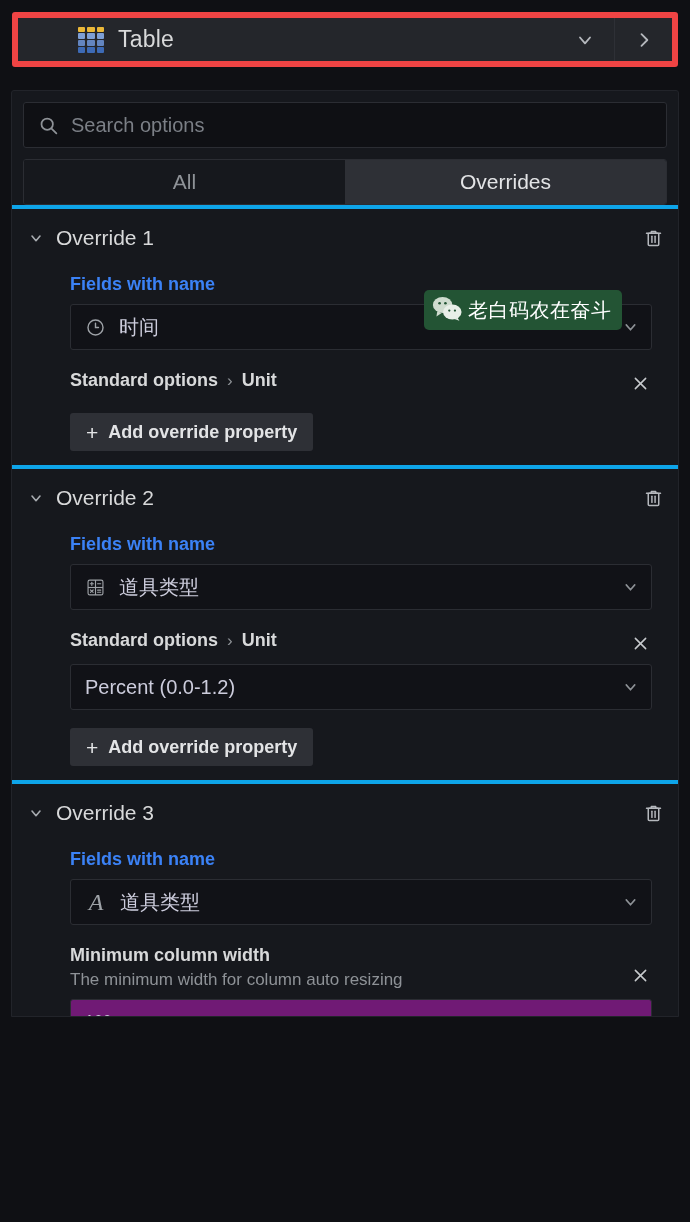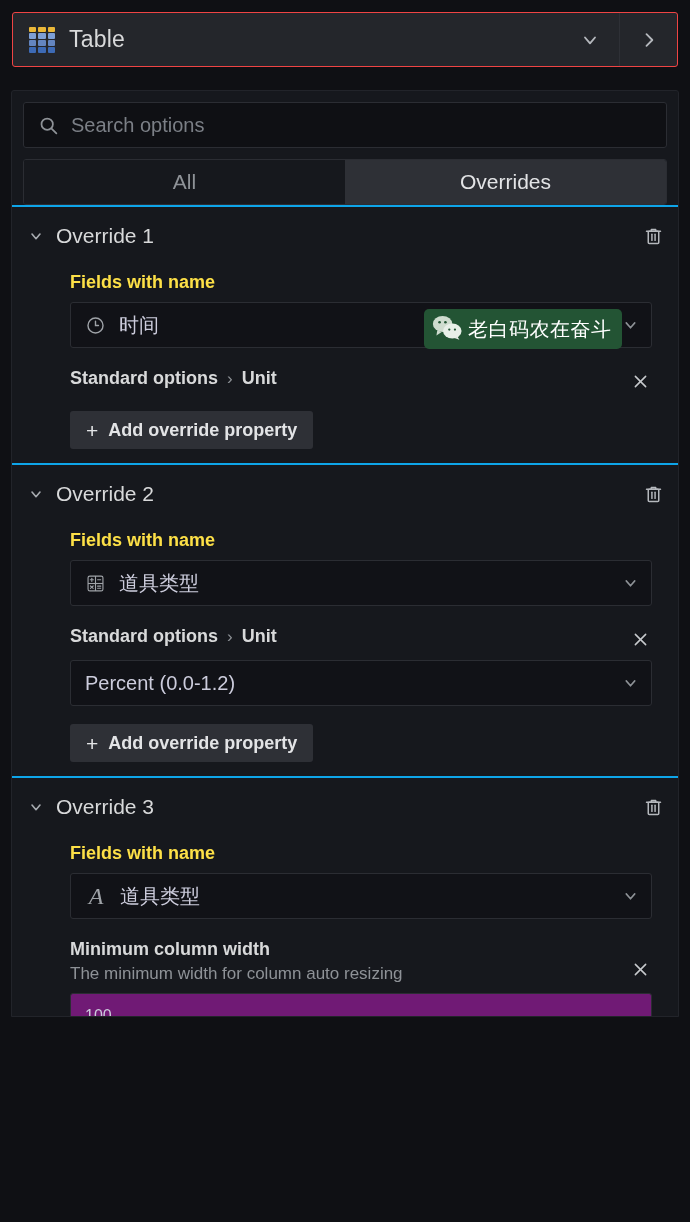--- a/index.html
+++ b/index.html
@@ -10,24 +10,25 @@
     background: #0f1014;
     font-family: "Liberation Sans", "DejaVu Sans", sans-serif;
     overflow: hidden;
   }
 
   
   .viz-picker {
     margin: 12px 12px 0 12px;
     height: 55px;
     background: #24262b;
-    border: 1px solid #ef4444;
+    border: 6px solid #ef4444;
     border-radius: 3px;
     display: flex;
     align-items: stretch;
+    padding-left: 44px;
   }
   .viz-main {
     flex: 1;
     display: flex;
     align-items: center;
     gap: 14px;
     padding: 0 16px;
   }
   .table-icon {
     width: 26px; height: 26px;
@@ -111,21 +112,21 @@
     border: none;
     font-family: inherit;
   }
   .tab.active {
     background: #2e3036;
     color: #e3e4e6;
   }
 
   
   .override {
-    border-top: 2px solid #0ea5e9;
+    border-top: 4px solid #0ea5e9;
     padding: 13px 0 14px 0;
   }
   .override:first-of-type { border-top: 1px solid #24262b; margin-top: 18px; }
 
   .ov-head {
     position: relative;
     display: flex;
     align-items: center;
     gap: 10px;
     padding: 0 14px 0 14px;
@@ -145,21 +146,21 @@
     right: 14px; top: 50%; transform: translateY(-50%);
     color: #b5b8bd;
     cursor: pointer;
     display: flex;
   }
 
   .ov-body { padding: 0 26px 0 58px; }
 
   .field-label {
     font-size: 18px;
-    color: #fde047;
+    color: #3b82f6;
     font-weight: 600;
     margin-top: 20px;
     margin-bottom: 9px;
   }
 
   .select {
     position: relative;
     height: 46px;
     background: #111217;
     border: 1px solid #2b2d33;
@@ -257,21 +258,21 @@
     align-items: center;
     gap: 10px;
     cursor: pointer;
   }
   .add-prop .plus { font-size: 21px; font-weight: 400; line-height: 1; }
 
   
   .watermark {
     position: absolute;
     left: 424px;
-    top: 297px;
+    top: 278px;
     height: 40px;
     background: #235434;
     border-radius: 5px;
     display: flex;
     align-items: center;
     gap: 6px;
     padding: 0 10px 0 8px;
     z-index: 40;
     text-align: center;
   }

